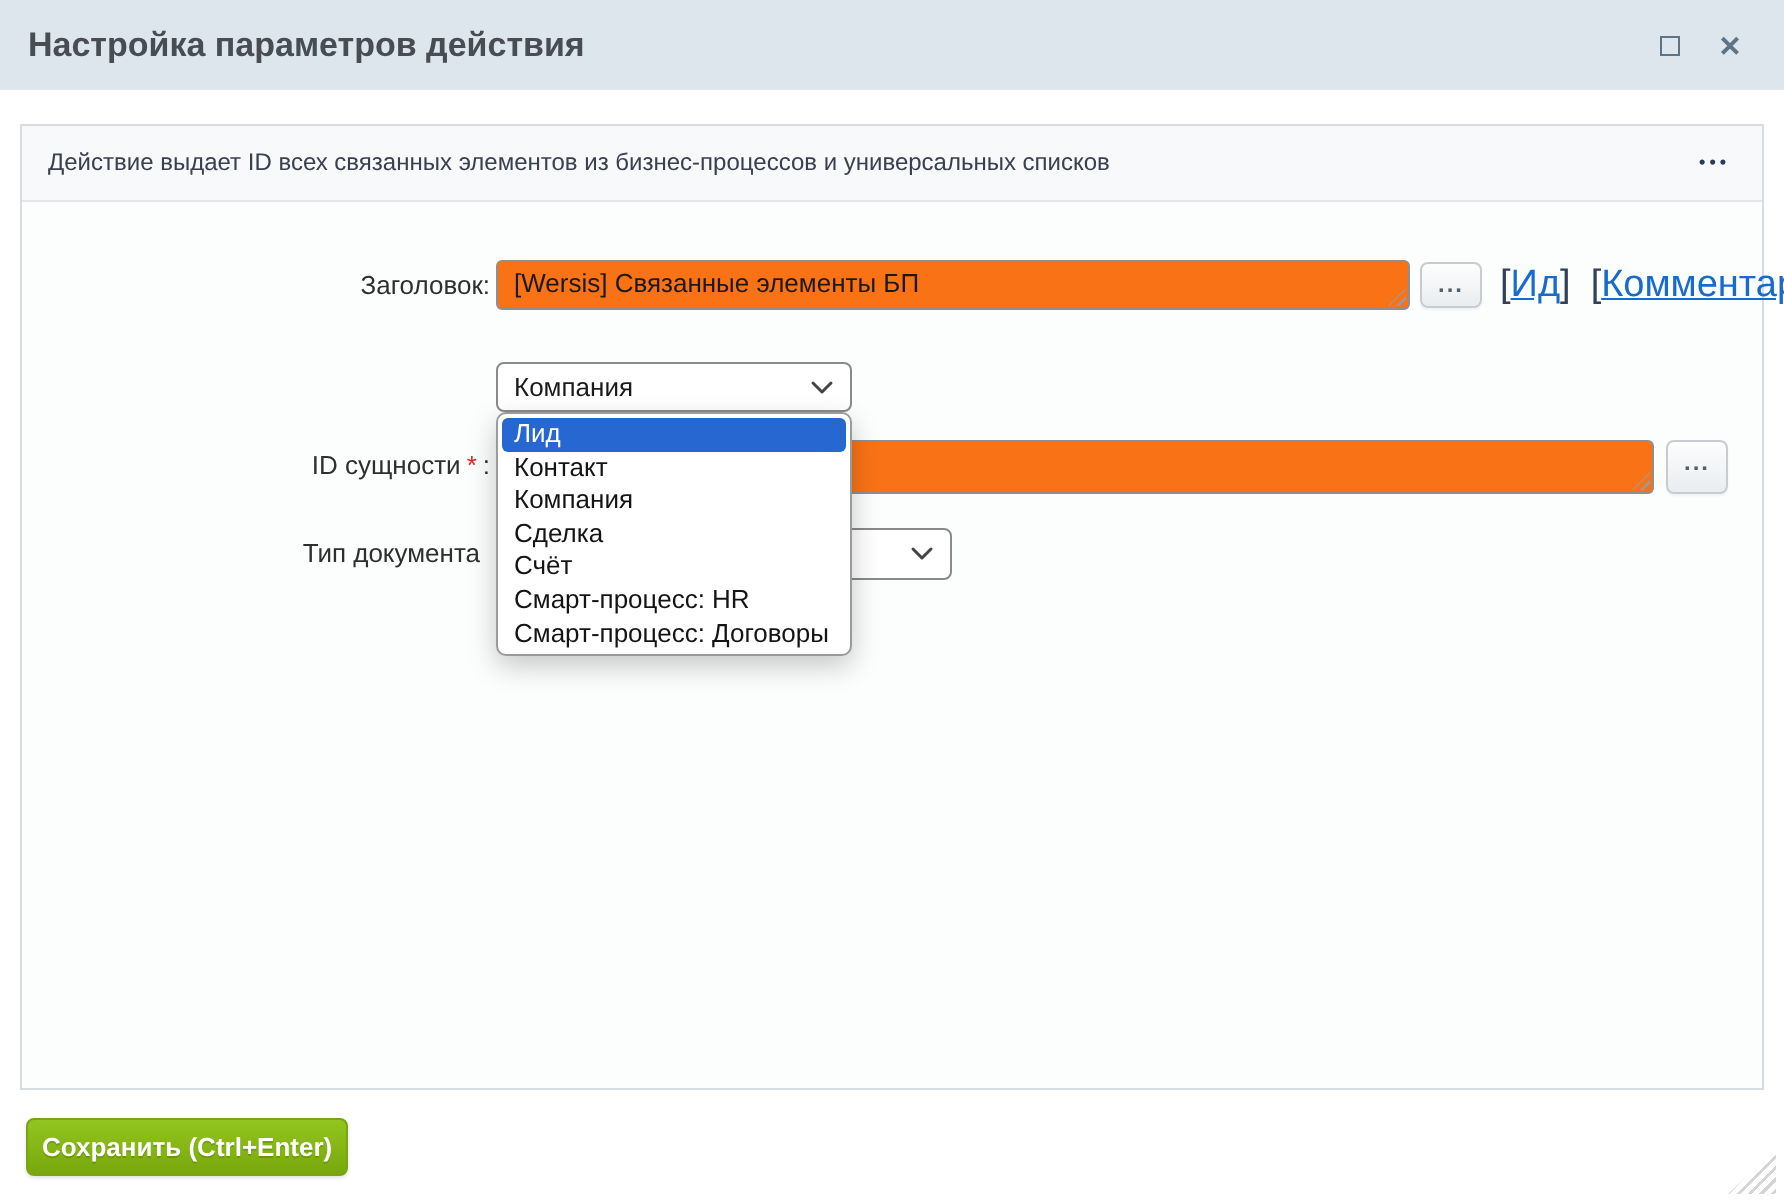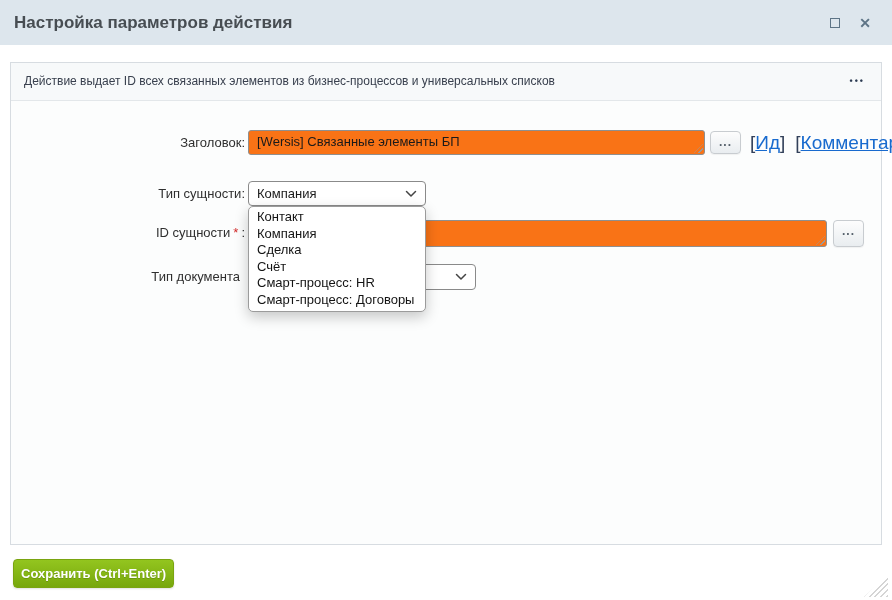--- a/index.html
+++ b/index.html
@@ -125,21 +125,20 @@
     <div class="flabel" style="top:67px;height:25px;line-height:25px;">Заголовок:</div>
     <div class="ta-wrap" style="left:237px;top:67px;width:457px;height:25px;">
       <textarea class="ftext" style="">[Wersis] Связанные элементы БП</textarea>
       <div class="grip"></div>
     </div>
     <div class="more-btn" style="left:699px;top:68px;width:31px;height:23px;">...</div>
     <div class="links" style="left:739px;top:67px;line-height:25px;">
       <span class="bracket">[</span><a>Ид</a><span class="bracket">]</span><span class="gap"></span><span class="bracket">[</span><a>Комментарий</a><span class="bracket">]</span>
     </div>
 
-    <div class="flabel" style="top:118px;height:25px;line-height:25px;">Тип сущности:</div>
     <div class="fselect" style="left:237px;top:118px;width:178px;height:25px;">
       <span>Компания</span>
       <span class="chev">
         <svg width="12" height="8" viewBox="0 0 12 8">
             <path d="M1.5 1.5 L6 6 L10.5 1.5" stroke="#444" stroke-width="1.5" fill="none" stroke-linecap="round" stroke-linejoin="round"></path>
           </svg>
       </span>
     </div>
 
     <div class="flabel" style="top:157px;height:26px;line-height:26px;">
@@ -154,20 +153,21 @@
     <div class="flabel" style="top:201px;height:26px;line-height:26px;width:229px;">Тип документа</div>
     <div class="fselect" style="left:237px;top:201px;width:228px;height:26px;">
       <span class="chev">
         <svg width="12" height="8" viewBox="0 0 12 8">
             <path d="M1.5 1.5 L6 6 L10.5 1.5" stroke="#444" stroke-width="1.5" fill="none" stroke-linecap="round" stroke-linejoin="round"></path>
           </svg>
       </span>
     </div>
 
     <div class="dropdown">
+      <div class="dd-item highlighted">Лид</div>
       <div class="dd-item">Контакт</div>
       <div class="dd-item">Компания</div>
       <div class="dd-item">Сделка</div>
       <div class="dd-item">Счёт</div>
       <div class="dd-item">Смарт-процесс: HR</div>
       <div class="dd-item">Смарт-процесс: Договоры</div>
     </div>
 
   </div>
 

